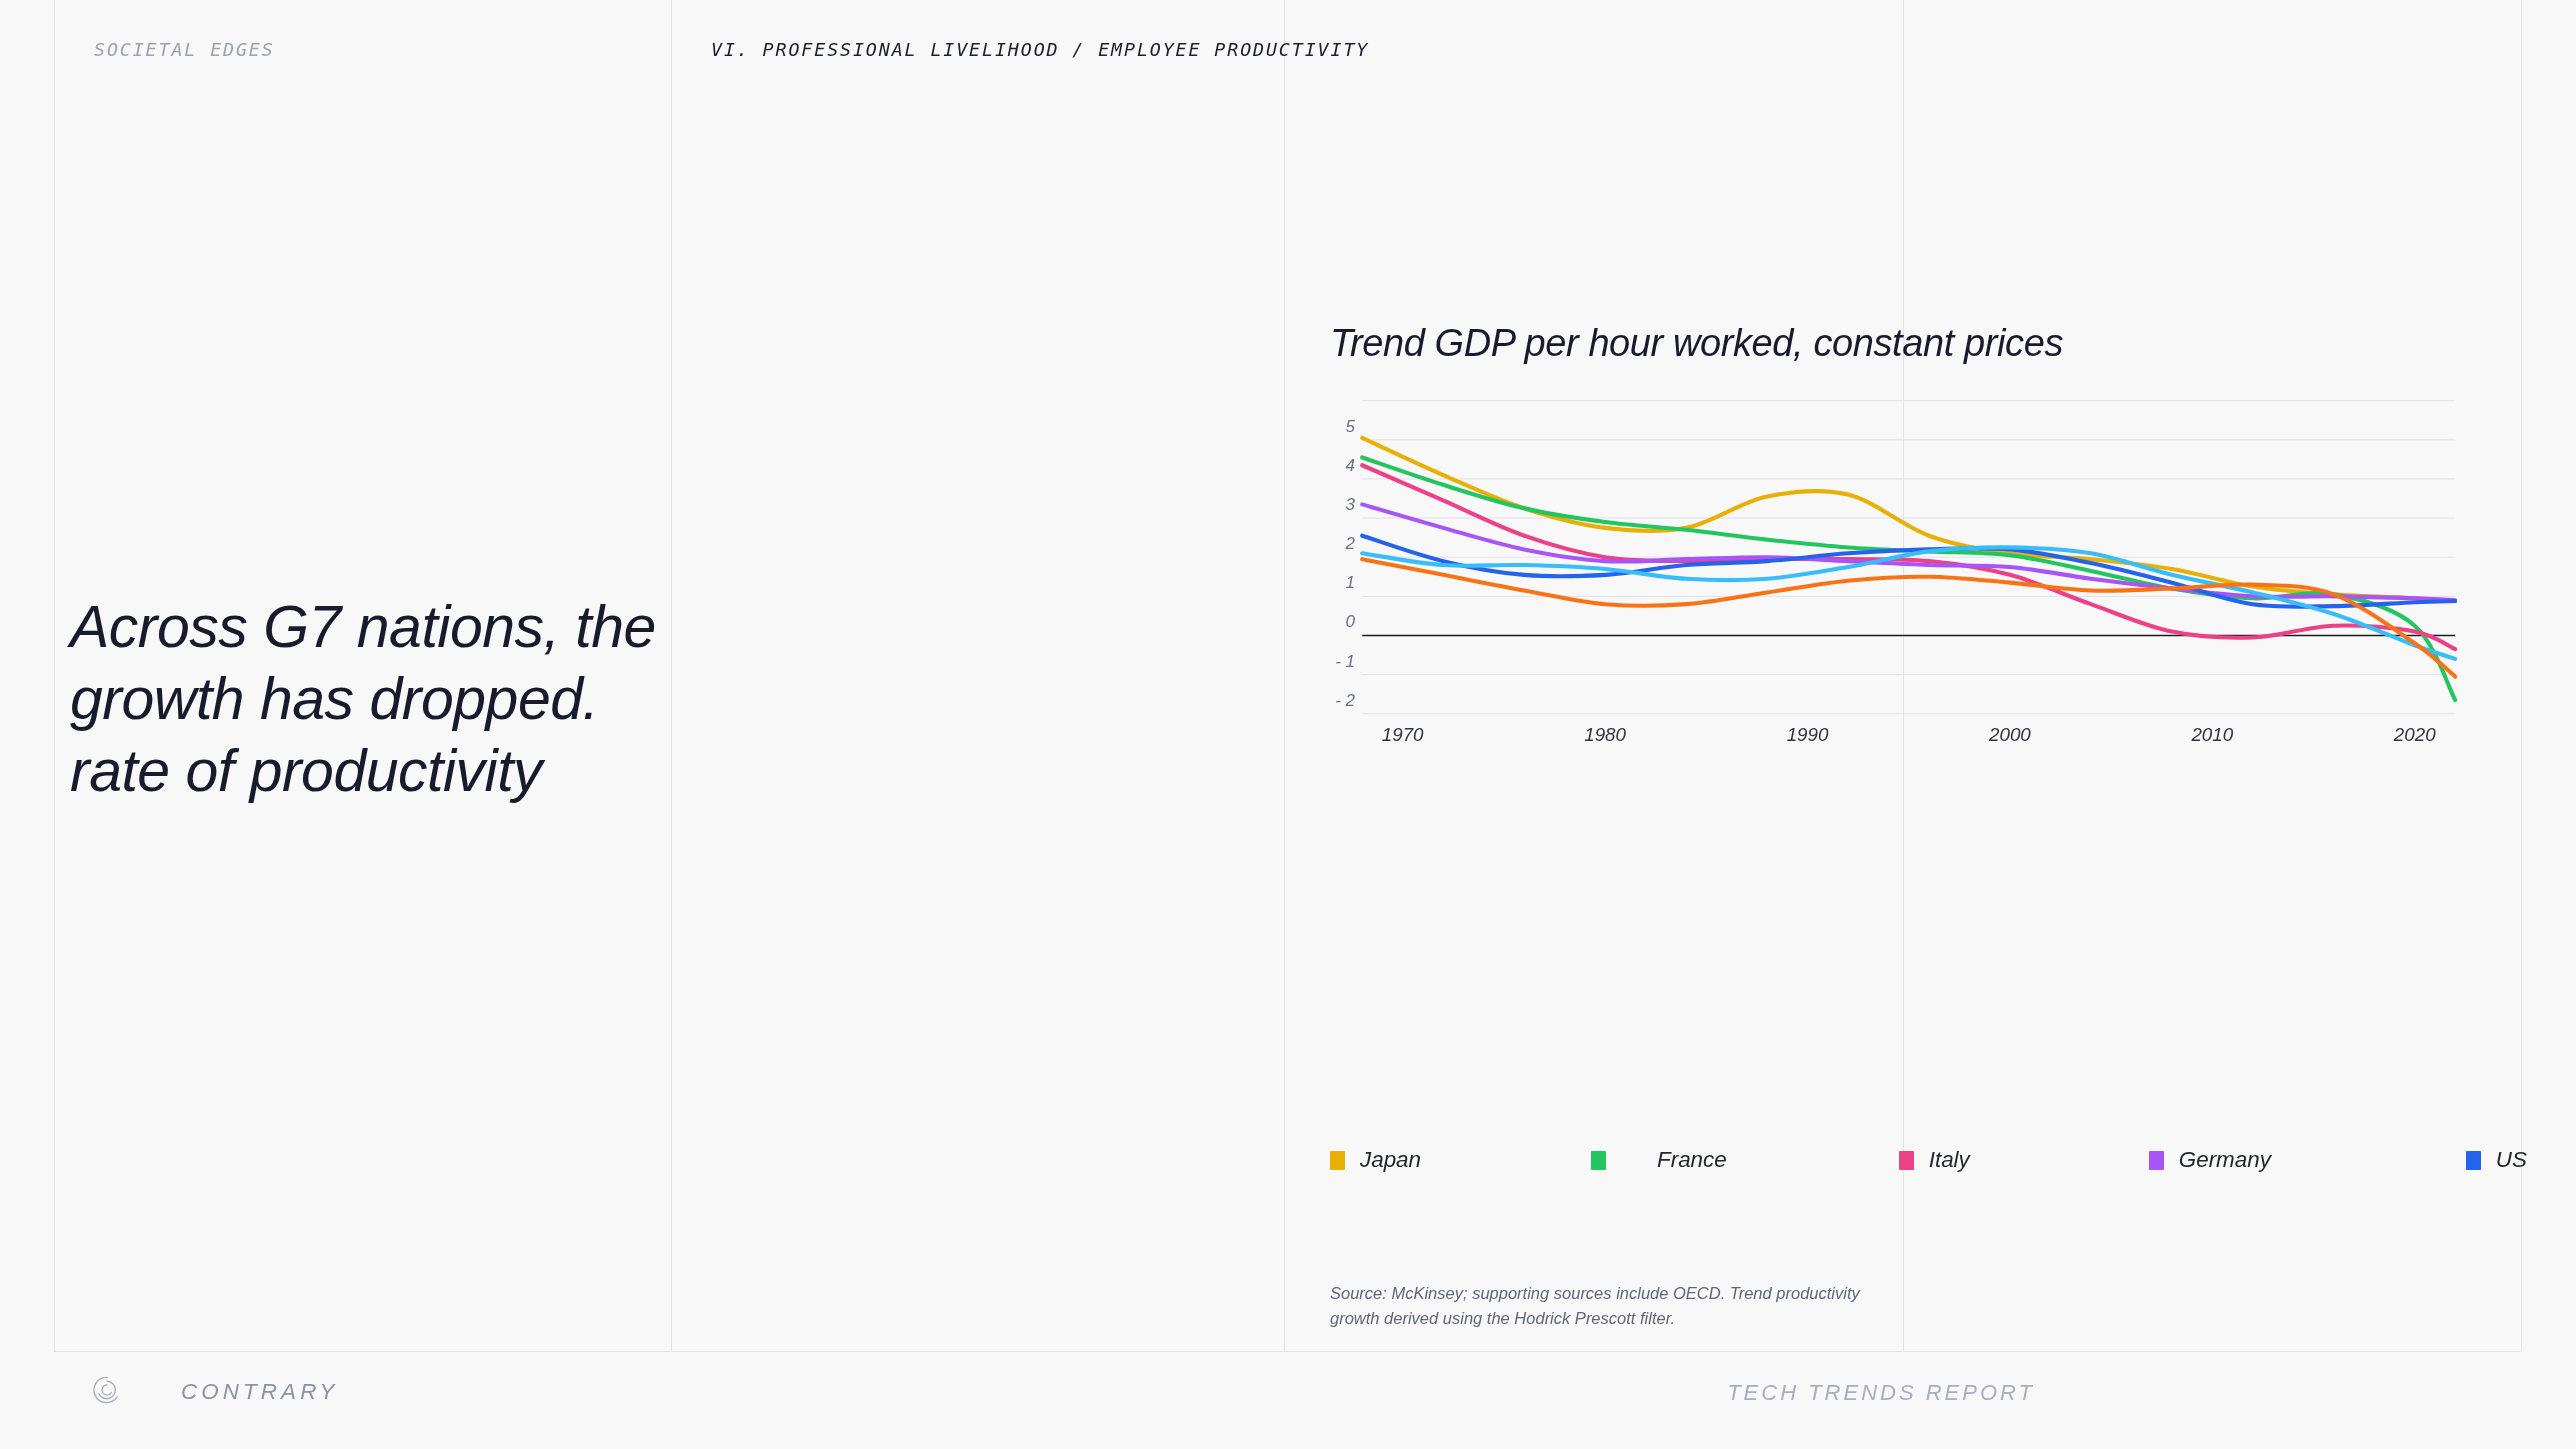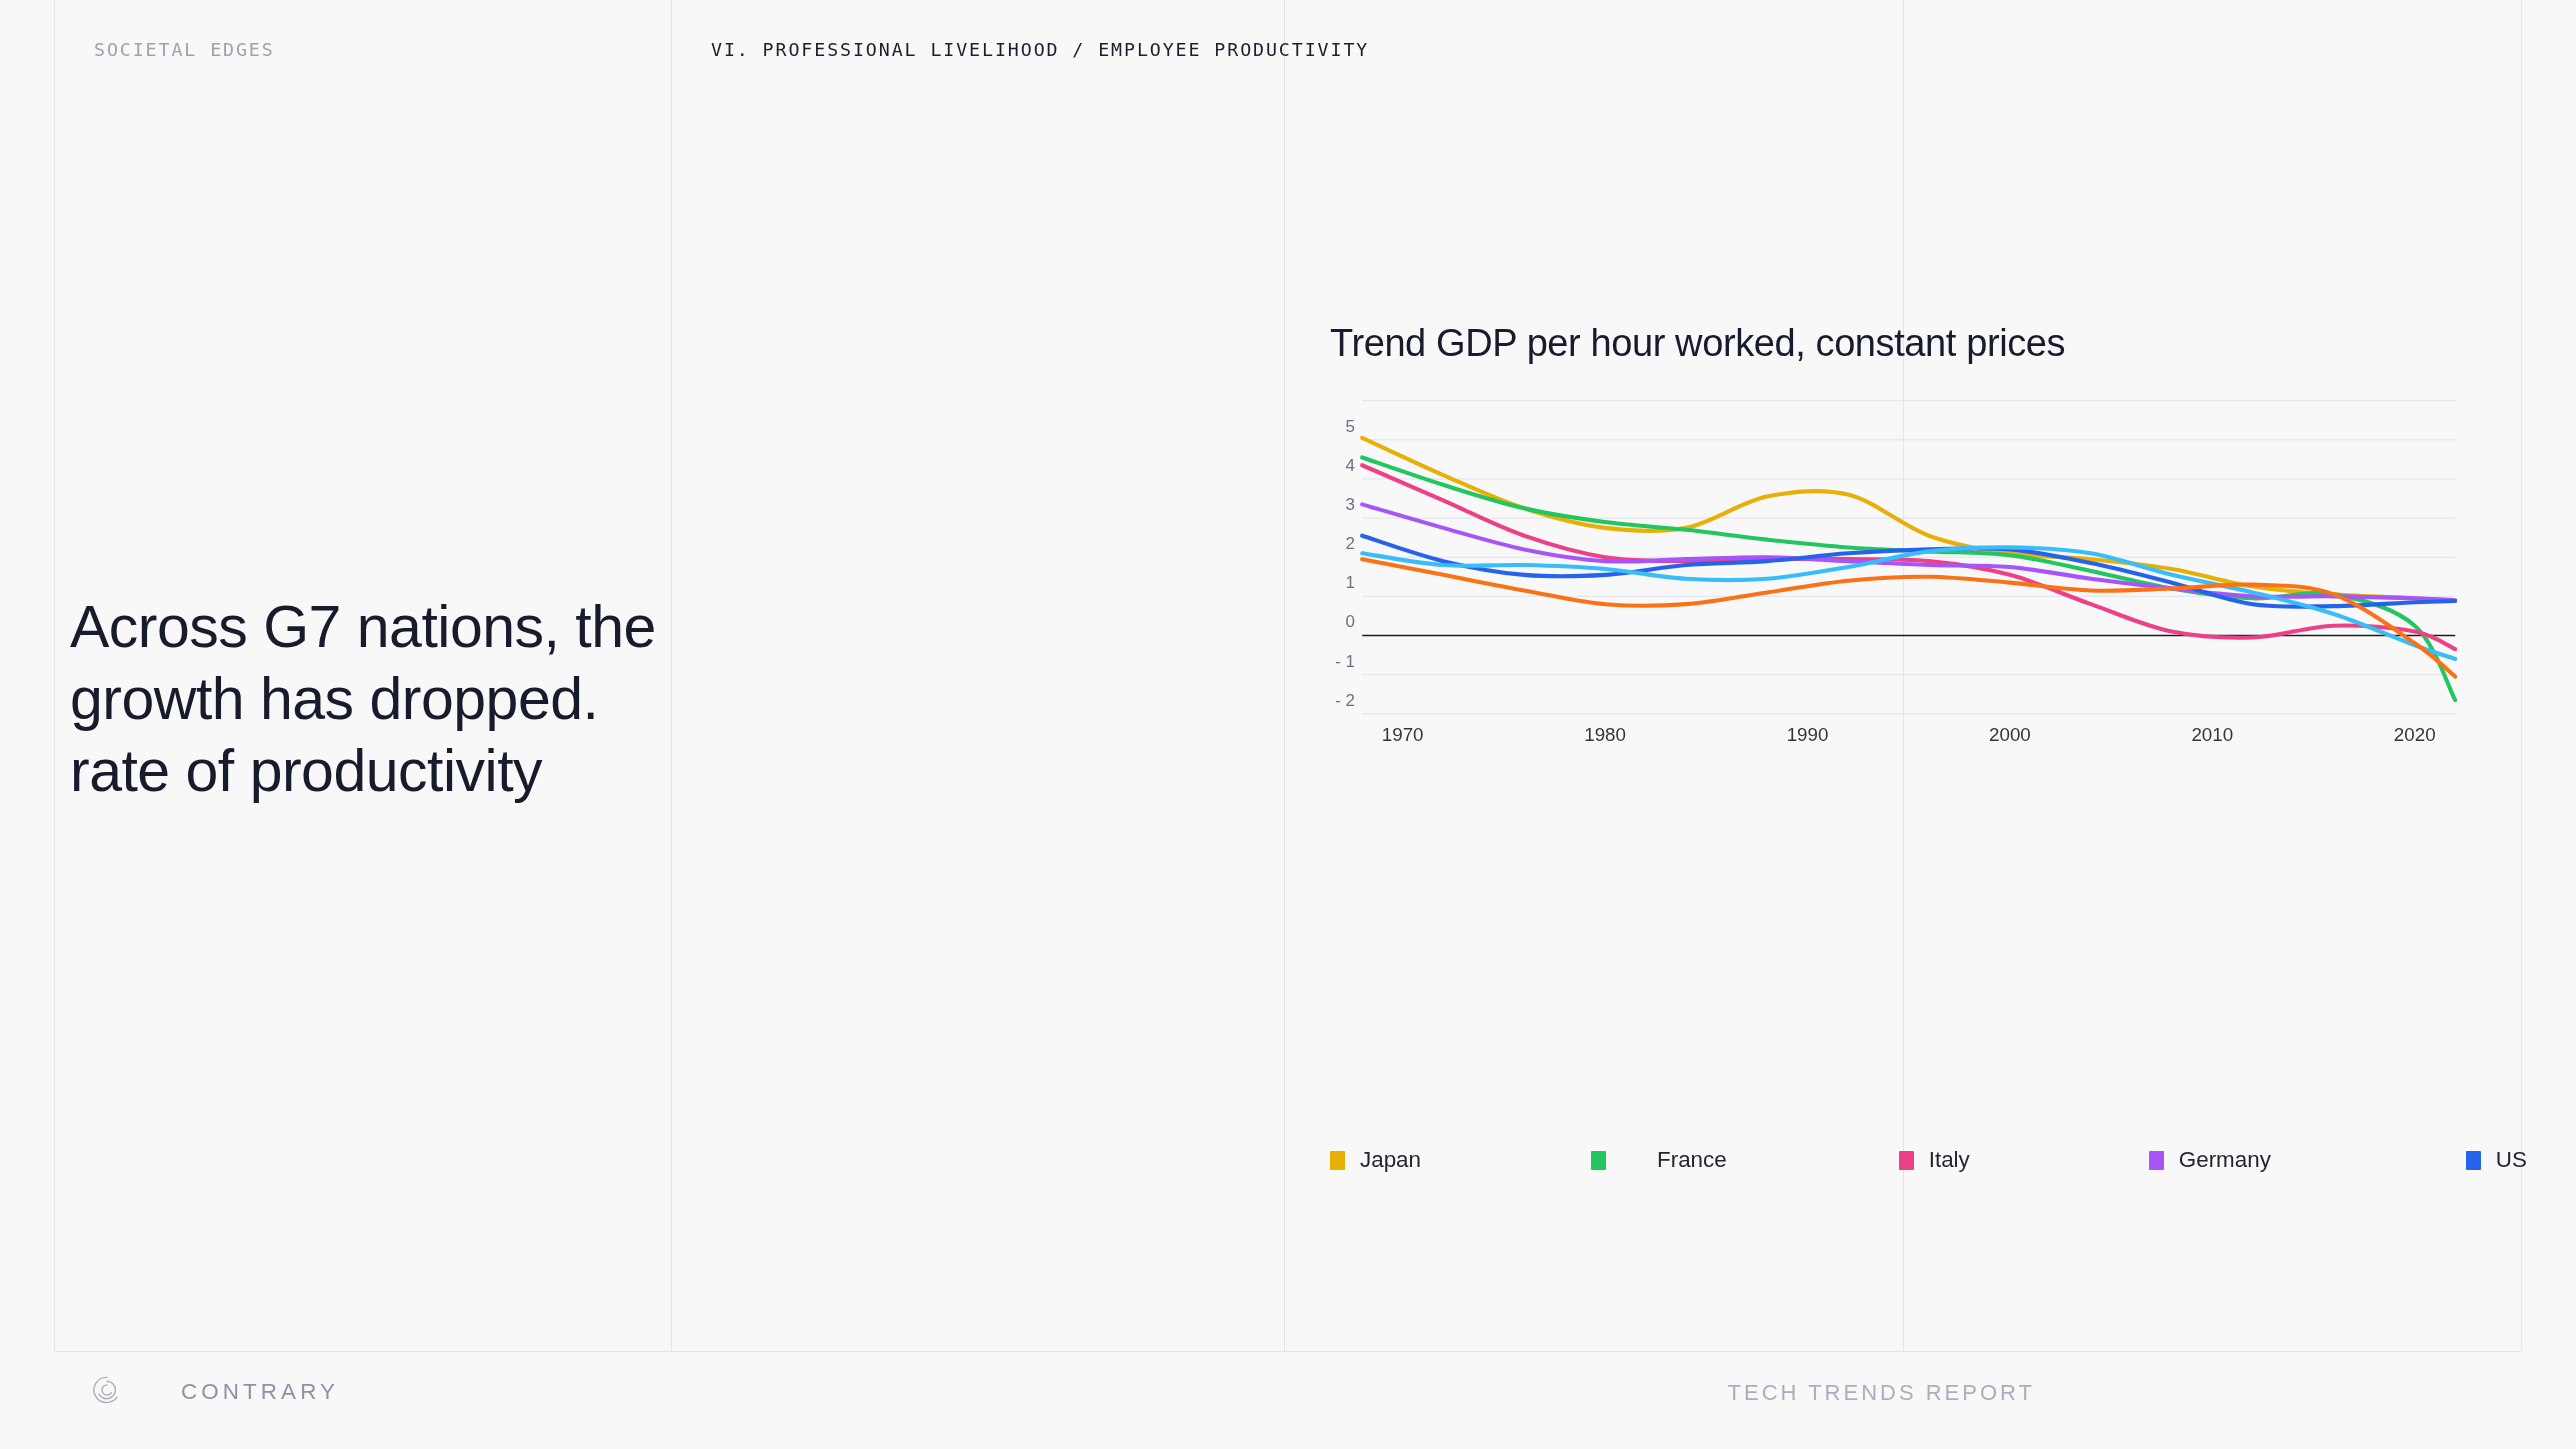--- a/index.html
+++ b/index.html
@@ -2,21 +2,21 @@
 <html style="font-size:14.3px"><head>
 <meta charset="utf-8">
 <style>
   * { box-sizing: border-box; margin: 0; padding: 0; }
   html, body {
     width: 2576px; height: 1449px;
     background: #F8F8F8;
     font-family: "Liberation Sans", sans-serif;
     overflow: hidden;
   }
-  .page { position: relative; width: 2124px; height: 1449px; background: #F8F8F8; }
+  .page { position: relative; width: 2124px; height: 1449px; background: #F8F8F8; font-style: italic; }
 
   
   .vrule { position: absolute; top: 0; width: 0.9px; background: #E4E4E7; }
   .vrule.r1 { left: 54px;   height: 1351px; }
   .vrule.r2 { left: 671px;  height: 1351px; }
   .vrule.r3 { left: 1284px; height: 1351px; }
   .vrule.r4 { left: 1903px; height: 1351px; }
   .vrule.r5 { left: 2521px; height: 1351px; }
 
   
@@ -157,20 +157,21 @@
       <div class="lg-item" style="margin-left: 179px;">
         <span class="lg-sw" style="background: rgb(168, 85, 247);"></span>
         <span class="lg-lb">Germany</span>
       </div>
       <div class="lg-item" style="margin-left: 195px;">
         <span class="lg-sw" style="background: rgb(37, 99, 235);"></span>
         <span class="lg-lb">US</span>
       </div>
     </div>
 
+  <div class="source">Source: McKinsey; supporting sources include OECD. Trend productivity growth derived using the Hodrick Prescott filter.</div>
 
   <div class="foot-rule"></div>
   <div class="foot-left">
     <svg class="foot-logo" viewBox="0 0 40 40">
       <g fill="none" stroke="#A9AEBD" stroke-width="1.9" stroke-linecap="round">
         <path d="M20 3.2 A16.8 16.8 0 1 0 33.2 29.6"></path>
         <path d="M20 8.4 A11.6 11.6 0 1 1 9.3 25.3"></path>
         <path d="M20 13.2 A6.8 6.8 0 1 0 25.9 23.6"></path>
       </g>
     </svg>

